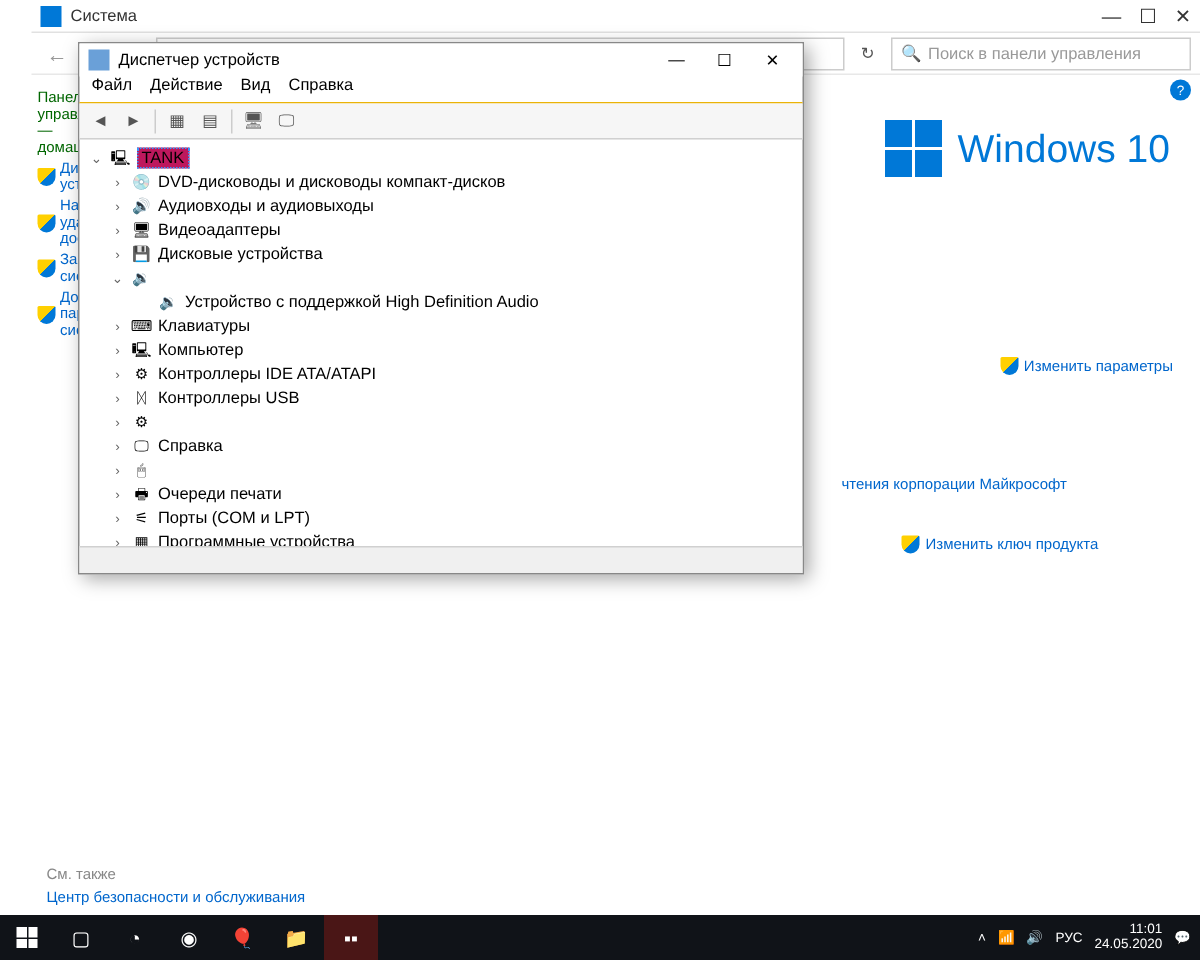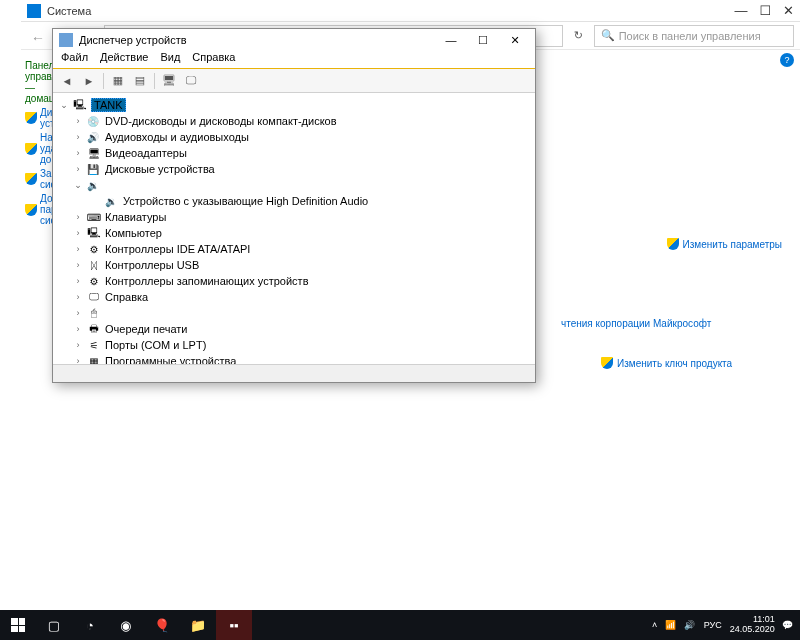--- a/index.html
+++ b/index.html
@@ -64,21 +64,21 @@
 .dm-tool { height: 24px; display: flex; align-items: center; gap: 2px; padding: 0 4px; border-bottom: 1px solid #d0d0d0; background: #f6f6f6; }
 .dm-tool .tbn { width: 20px; height: 20px; display: flex; align-items: center; justify-content: center; border: 1px solid transparent; color: #555; font-size: 11px; cursor: pointer; }
 .dm-tool .tsep { width: 1px; height: 16px; background: #ccc; margin: 0 2px; }
 .dm-tree { flex: 1; overflow: auto; padding: 4px 6px; font-size: 11px; color: #000; }
 .tree-row { display: flex; align-items: center; height: 16px; gap: 4px; white-space: nowrap; cursor: default; }
 .tree-row .exp { width: 10px; text-align: center; color: #666; font-size: 9px; cursor: pointer; }
 .tree-row .tic { width: 14px; height: 12px; display: inline-flex; align-items: center; justify-content: center; font-size: 10px; }
 .lvl0 { padding-left: 0; }
 .lvl1 { padding-left: 14px; }
 .lvl2 { padding-left: 32px; }
-.root-lbl { background: #0369a1; border: 1px dotted #3399ff; padding: 0 2px; }
+.root-lbl { background: #be185d; border: 1px dotted #3399ff; padding: 0 2px; }
 .dm-status { height: 18px; background: #f0f0f0; border-top: 1px solid #d0d0d0; }
 </style>
 </head>
 <body>
 
 <div class="bg-win">
   <div class="bg-title">
     <div class="ic"></div>
     <span>Система</span>
     <div class="bg-ctrls">
@@ -124,37 +124,50 @@
       <div class="lnk">
         <div class="mini-ic shield"></div>
         <span>Защита системы</span>
       </div>
       <div class="lnk">
         <div class="mini-ic shield"></div>
         <span>Дополнительные параметры системы</span>
       </div>
     </div>
 
+    <div class="brand">
+      <div class="brand-logo">
+          <div></div>
+          <div></div>
+          <div></div>
+          <div></div>
+        </div>
+      <div class="brand-txt">Windows 10</div>
+    </div>
 
     <div class="right-links">
       <div class="rlk">
         <div class="shield"></div>
         <span>Изменить параметры</span>
       </div>
     </div>
 
     <div class="bot-links">
       <div>чтения корпорации Майкрософт</div>
       <div class="rlk" style="margin-top:24px;justify-content:flex-start;">
         <div class="shield"></div>
         <span>Изменить ключ продукта</span>
       </div>
     </div>
   </div>
 
+  <div class="see-also">
+    <div class="hd">См. также</div>
+    <div class="lk">Центр безопасности и обслуживания</div>
+  </div>
 </div>
 
 <div class="dm">
   <div class="dm-title">
     <div class="ic"></div>
     <span>Диспетчер устройств</span>
     <div class="ctrls">
       <span>—</span>
       <span>☐</span>
       <span>✕</span>
@@ -203,21 +216,21 @@
           <span class="tic">💾</span>
           <span>Дисковые устройства</span>
         </div>
         <div class="tree-row lvl1">
           <span class="exp">⌄</span>
           <span class="tic">🔉</span>
         </div>
         <div class="tree-row lvl2">
           <span class="exp"></span>
           <span class="tic">🔉</span>
-          <span>Устройство с указывающие High Definition Audio</span>
+          <span>Устройство с поддержкой High Definition Audio</span>
         </div>
         <div class="tree-row lvl1">
           <span class="exp">›</span>
           <span class="tic">⌨</span>
           <span>Клавиатуры</span>
         </div>
         <div class="tree-row lvl1">
           <span class="exp">›</span>
           <span class="tic">🖳</span>
           <span>Компьютер</span>
@@ -228,21 +241,20 @@
           <span>Контроллеры IDE ATA/ATAPI</span>
         </div>
         <div class="tree-row lvl1">
           <span class="exp">›</span>
           <span class="tic">ᛞ</span>
           <span>Контроллеры USB</span>
         </div>
         <div class="tree-row lvl1">
           <span class="exp">›</span>
           <span class="tic">⚙</span>
-          <span>Контроллеры запоминающих устройств</span>
         </div>
         <div class="tree-row lvl1">
           <span class="exp">›</span>
           <span class="tic">🖵</span>
           <span>Справка</span>
         </div>
         <div class="tree-row lvl1">
           <span class="exp">›</span>
           <span class="tic">🖱</span>
         </div>

